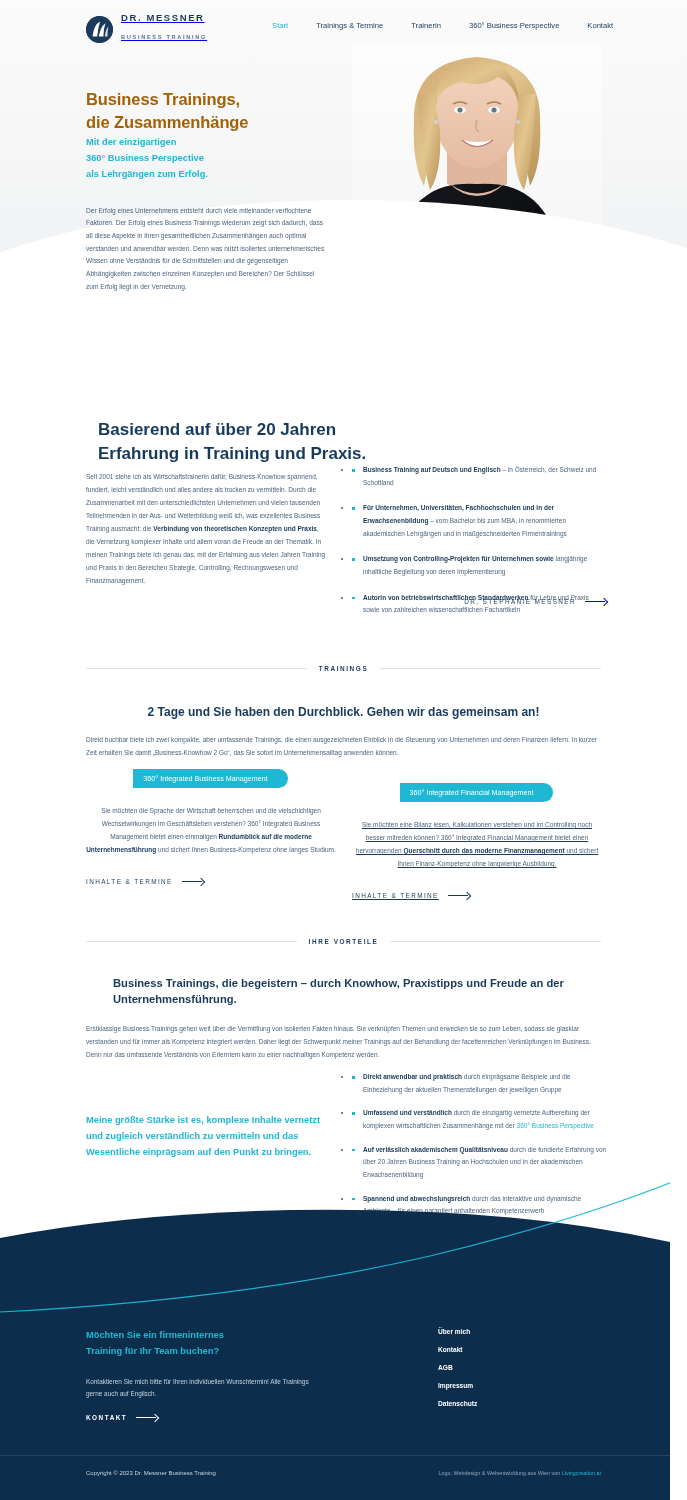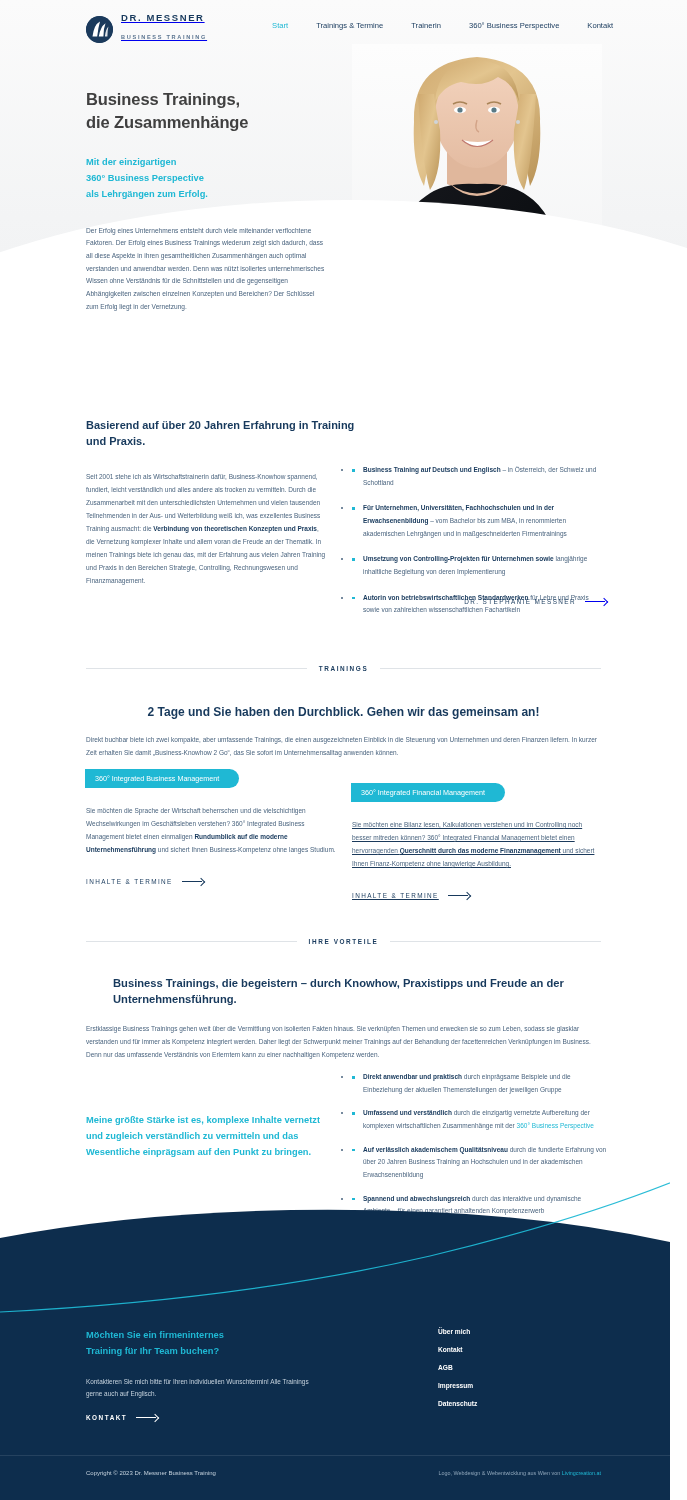--- a/index.html
+++ b/index.html
@@ -41,34 +41,34 @@
   .hero-bg-mask {
     position:absolute; left:-180px; top:200px; width:1060px; height:420px;
     background:#ffffff; border-radius:50%/50%;
   }
   .hero-photo {
     position:absolute; left:352px; top:44px; width:250px; height:345px;
     overflow:hidden;
   }
   .hero-content { position:absolute; left:86px; top:88px; width:240px; z-index:5; }
   .hero-title {
-    font-size:16.5px; font-weight:bold; line-height:1.42; color:#404040; letter-spacing:-0.1px;
+    font-size:16.5px; font-weight:bold; line-height:1.42; color:#a16207; letter-spacing:-0.1px;
   }
   .hero-sub {
-    margin-top:20px; font-size:9.3px; font-weight:bold; line-height:1.72; color:#1fb8d4;
+    font-size:9.3px; font-weight:bold; line-height:1.72; color:#1fb8d4;
   }
   .hero-para {
     margin-top:22px; font-size:6.6px; line-height:1.92; color:#49637e;
   }
 
   
   .about { position:absolute; top:418px; left:0; width:687px; }
   .about-title {
-    position:absolute; left:86px; top:0; width:280px;
-    font-size:11px; font-weight:bold; line-height:1.42; color:#17395c;
+    position:absolute; left:98px; top:0; width:280px;
+    font-size:17px; font-weight:bold; line-height:1.42; color:#17395c;
   }
   .about-left {
     position:absolute; left:86px; top:52px; width:242px;
     font-size:6.5px; line-height:2.0; color:#49637e;
   }
   .about-left b { color:#17395c; font-weight:bold; }
   .about-right { position:absolute; left:352px; top:46px; width:255px; }
   .bullet { position:relative; padding-left:11px; margin-bottom:13px; font-size:6.5px; line-height:1.95; color:#49637e; }
   .bullet:before {
     content:""; position:absolute; left:0; top:5px; width:2.6px; height:2.6px; background:#1fb8d4;
@@ -91,21 +91,21 @@
   
   .trainings { position:absolute; top:705px; left:0; width:687px; }
   .tr-head {
     position:absolute; left:86px; top:0; width:515px; text-align:center;
     font-size:12px; font-weight:bold; color:#17395c;
   }
   .tr-intro {
     position:absolute; left:86px; top:28px; width:515px;
     font-size:6.5px; line-height:2.0; color:#49637e;
   }
-  .card { position:absolute; width:250px; }
+  .card { position:absolute; width:250px;text-align:center; }
   .card.left { left:86px; top:62px; }
   .card.right { left:352px; top:76px;text-decoration:underline; }
   .badge {
     display:inline-block; background:#1fb8d4; color:#fff;
     font-size:7.2px; padding:5px 20px 5px 10px; border-radius:0 12px 12px 0;
     margin-left:-1px; white-space:nowrap;
   }
   .card-body { margin-top:16px; font-size:6.5px; line-height:2.0; color:#49637e; }
   .card-body b { color:#17395c; font-weight:bold; }
   .card-link { margin-top:22px; display:flex; align-items:center; gap:9px; color:#17395c; }

